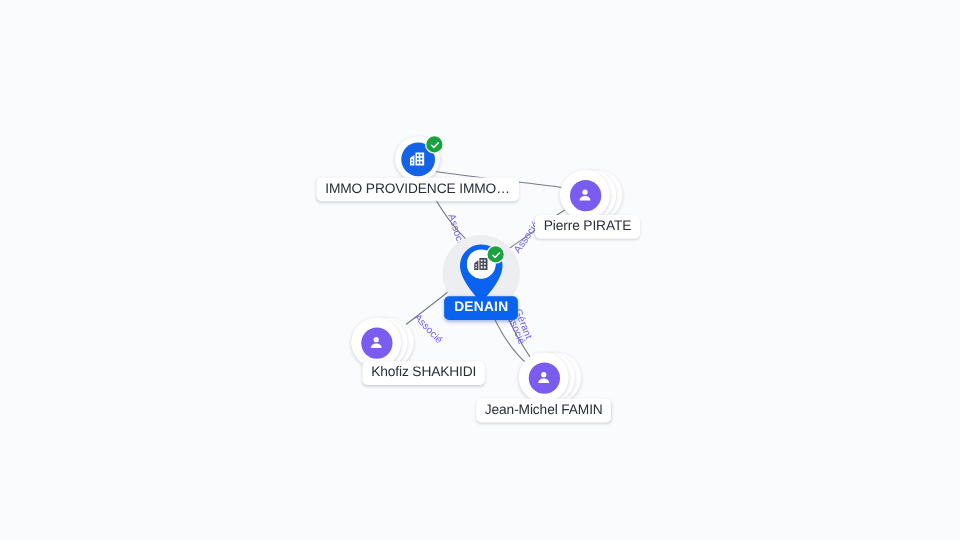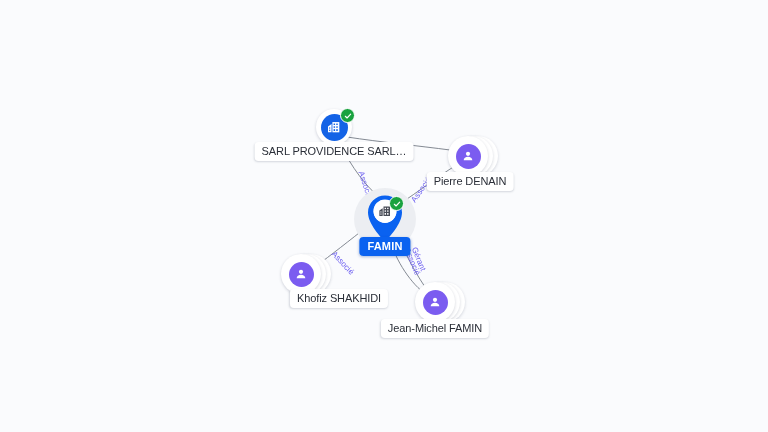--- a/index.html
+++ b/index.html
@@ -237,21 +237,21 @@
               <rect x="4.6" y="16" width="1.8" height="1.8" fill="#ffffff"></rect>
             </svg>
           </div>
           <div class="verified-badge" style="left: 24px; top: 2px;">
             <svg width="8" height="8" viewBox="0 0 24 24" aria-hidden="true">
               <path d="M4 12.8l5.2 5.2L20 6.6" stroke="#ffffff" stroke-width="3.4" fill="none" stroke-linecap="round" stroke-linejoin="round"></path>
             </svg>
           </div>
         </div>
       </div>
-      <div class="node-label primary" style="left: 385px; top: 237px;">FAMIN</div>
+      <div class="node-label primary" style="left: 385px; top: 237px;">DENAIN</div>
       <div class="node" style="left: 334px; top: 127px;">
         <div class="node-visual">
           <div style="position: relative;">
             <div class="company-disc">
               <div class="company-inner">
                 <svg width="16" height="16" viewBox="0 0 24 24" aria-hidden="true">
                   <path d="M3 20V11.2l5.3-3.6V20z" fill="#ffffff"></path>
                   <path d="M9.6 20V4.6H20V20z" fill="#ffffff"></path>
                   <rect x="11.4" y="6.8" width="2.2" height="2.2" fill="#1463e6"></rect>
                   <rect x="15.4" y="6.8" width="2.2" height="2.2" fill="#1463e6"></rect>
@@ -265,38 +265,38 @@
               </div>
             </div>
             <div class="verified-badge" style="left: 24px; top: -1px;">
               <svg width="8" height="8" viewBox="0 0 24 24" aria-hidden="true">
                 <path d="M4 12.8l5.2 5.2L20 6.6" stroke="#ffffff" stroke-width="3.4" fill="none" stroke-linecap="round" stroke-linejoin="round"></path>
               </svg>
             </div>
           </div>
         </div>
       </div>
-      <div class="node-label" style="left: 334px; top: 142px;">SARL PROVIDENCE SARL…</div>
+      <div class="node-label" style="left: 334px; top: 142px;">IMMO PROVIDENCE IMMO…</div>
       <div class="node" style="left: 468px; top: 156px;">
         <div class="node-visual">
           <div class="person-disc-wrap">
             <div class="stack-card stack-2"></div>
             <div class="stack-card stack-1"></div>
             <div class="person-disc">
               <div class="person-inner">
                 <svg width="14" height="14" viewBox="0 0 24 24" aria-hidden="true">
                   <circle cx="12" cy="8.2" r="3.6" fill="#ffffff"></circle>
                   <path d="M4.6 19.4c0-4 3.4-6.2 7.4-6.2s7.4 2.2 7.4 6.2z" fill="#ffffff"></path>
                 </svg>
               </div>
             </div>
           </div>
         </div>
       </div>
-      <div class="node-label" style="left: 470px; top: 172px;">Pierre DENAIN</div>
+      <div class="node-label" style="left: 470px; top: 172px;">Pierre PIRATE</div>
       <div class="node" style="left: 301px; top: 274px;">
         <div class="node-visual">
           <div class="person-disc-wrap">
             <div class="stack-card stack-2"></div>
             <div class="stack-card stack-1"></div>
             <div class="person-disc">
               <div class="person-inner">
                 <svg width="14" height="14" viewBox="0 0 24 24" aria-hidden="true">
                   <circle cx="12" cy="8.2" r="3.6" fill="#ffffff"></circle>
                   <path d="M4.6 19.4c0-4 3.4-6.2 7.4-6.2s7.4 2.2 7.4 6.2z" fill="#ffffff"></path>

